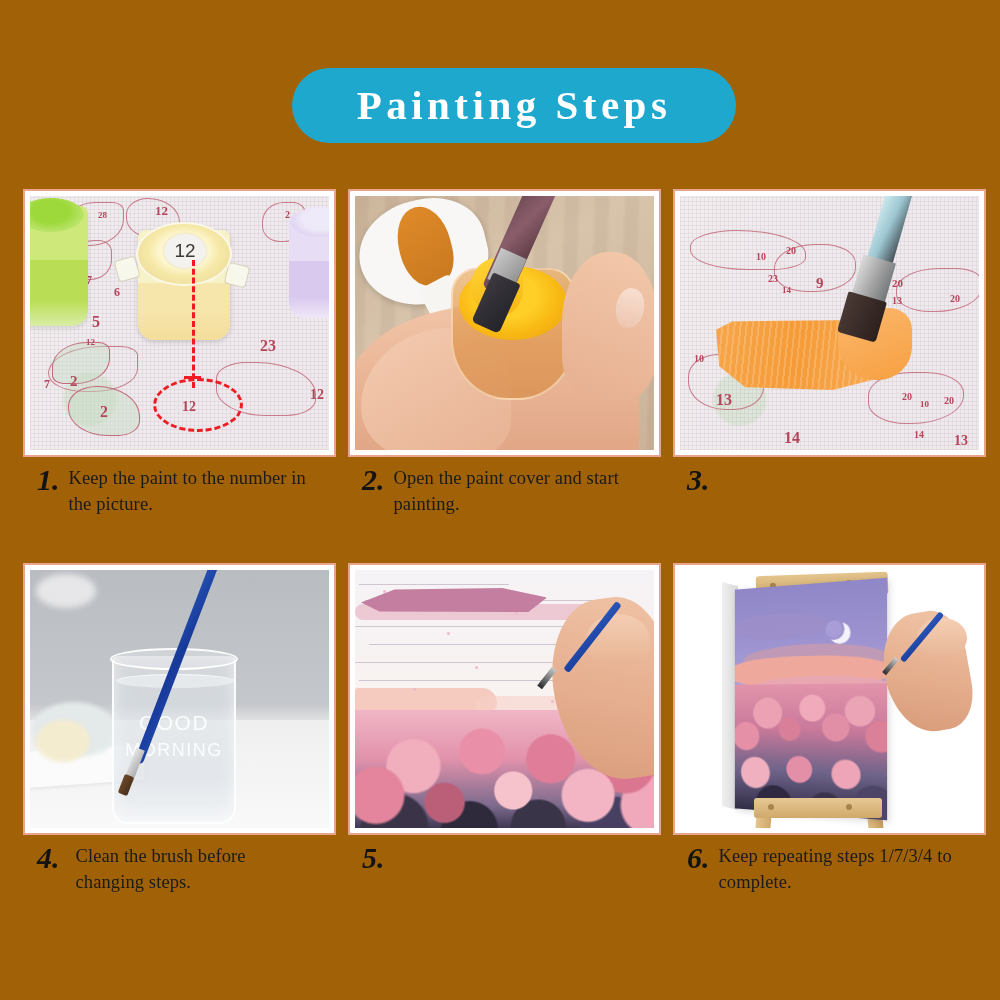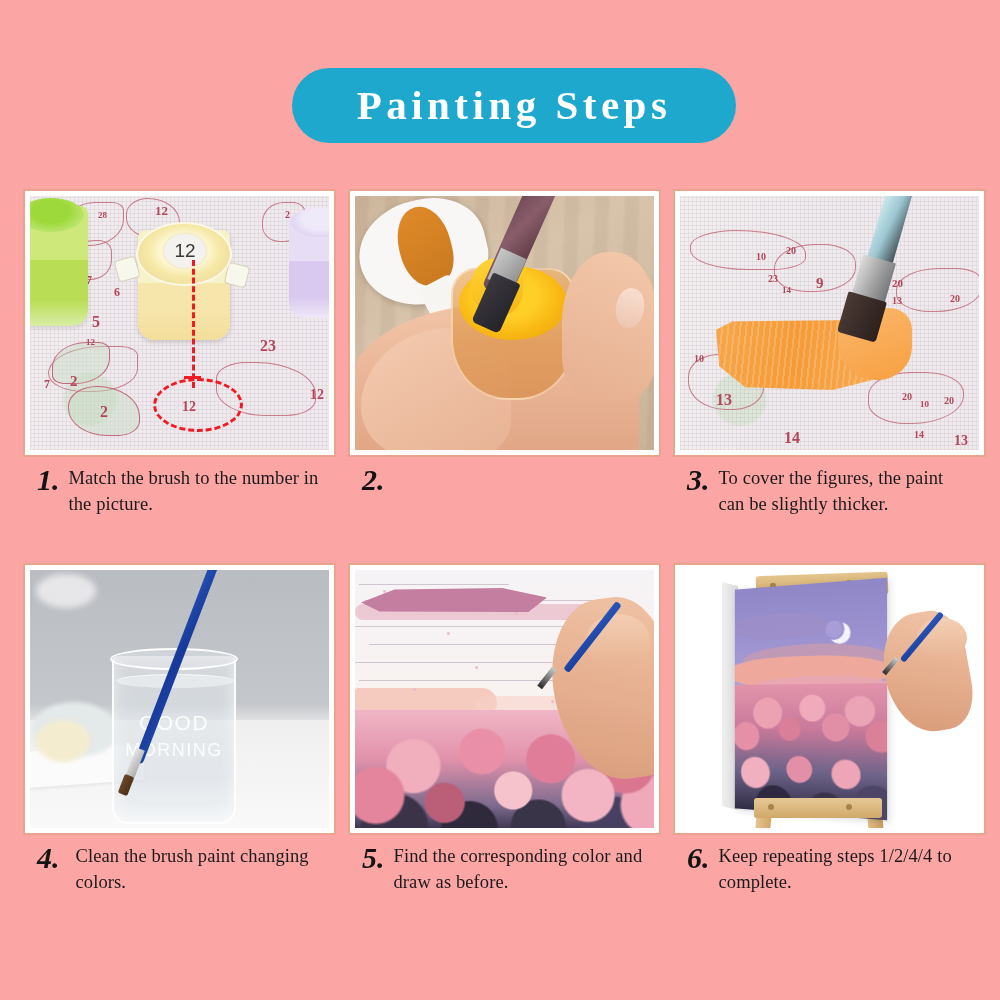--- a/index.html
+++ b/index.html
@@ -10,21 +10,21 @@
     height: 1000px;
     background: #ffffff;
     font-family: "Liberation Serif", serif;
     overflow: hidden;
   }
 
   .page {
     position: relative;
     width: 1000px;
     height: 1000px;
-    background: #fca5a5;
+    background: #a16207;
   }
 
   
   .title-pill {
     position: absolute;
     left: 292px;
     top: 68px;
     width: 444px;
     height: 75px;
     background: #1FA8CE;
@@ -635,28 +635,28 @@
           <div class="p3-paint-wet"></div>
           <div class="p3-brush-h"></div>
           <div class="p3-ferrule"></div>
           <div class="p3-bristle"></div>
         </div>
       </div>
     </div>
 
     <div class="cell-cap caption" style="grid-column:1">
       <span class="step-num">1.</span>
-      <span class="step-text">Match the brush to the number in the picture.</span>
+      <span class="step-text">Keep the paint to the number in the picture.</span>
     </div>
     <div class="cell-cap caption" style="grid-column:2">
       <span class="step-num">2.</span>
+      <span class="step-text">Open the paint cover and start painting.</span>
     </div>
     <div class="cell-cap caption" style="grid-column:3">
       <span class="step-num">3.</span>
-      <span class="step-text">To cover the figures, the paint can be slightly thicker.</span>
     </div>
 
     <div class="cell-frame r2" style="grid-column:1">
       <div class="frame tall">
         <div class="photo">
           <div class="p4-bg"></div>
           <div class="p4-table"></div>
           <div class="p4-blob1"></div>
           <div class="p4-tray"></div>
           <div class="p4-blob2"></div>
@@ -727,25 +727,24 @@
           <div class="p6-hand"></div>
           <div class="p6-knuckle"></div>
           <div class="p6-brush-h"></div>
           <div class="p6-brush-t"></div>
         </div>
       </div>
     </div>
 
     <div class="cell-cap r2 caption cap-4" style="grid-column:1">
       <span class="step-num">4.</span>
-      <span class="step-text">Clean the brush paint changing colors.</span>
+      <span class="step-text">Clean the brush before changing steps.</span>
     </div>
     <div class="cell-cap r2 caption" style="grid-column:2">
       <span class="step-num">5.</span>
-      <span class="step-text">Find the corresponding color and draw as before.</span>
     </div>
     <div class="cell-cap r2 caption" style="grid-column:3">
       <span class="step-num">6.</span>
-      <span class="step-text">Keep repeating steps 1/2/4/4 to complete.</span>
+      <span class="step-text">Keep repeating steps 1/7/3/4 to complete.</span>
     </div>
 
   </div>
 </div>
 
 </body></html>

